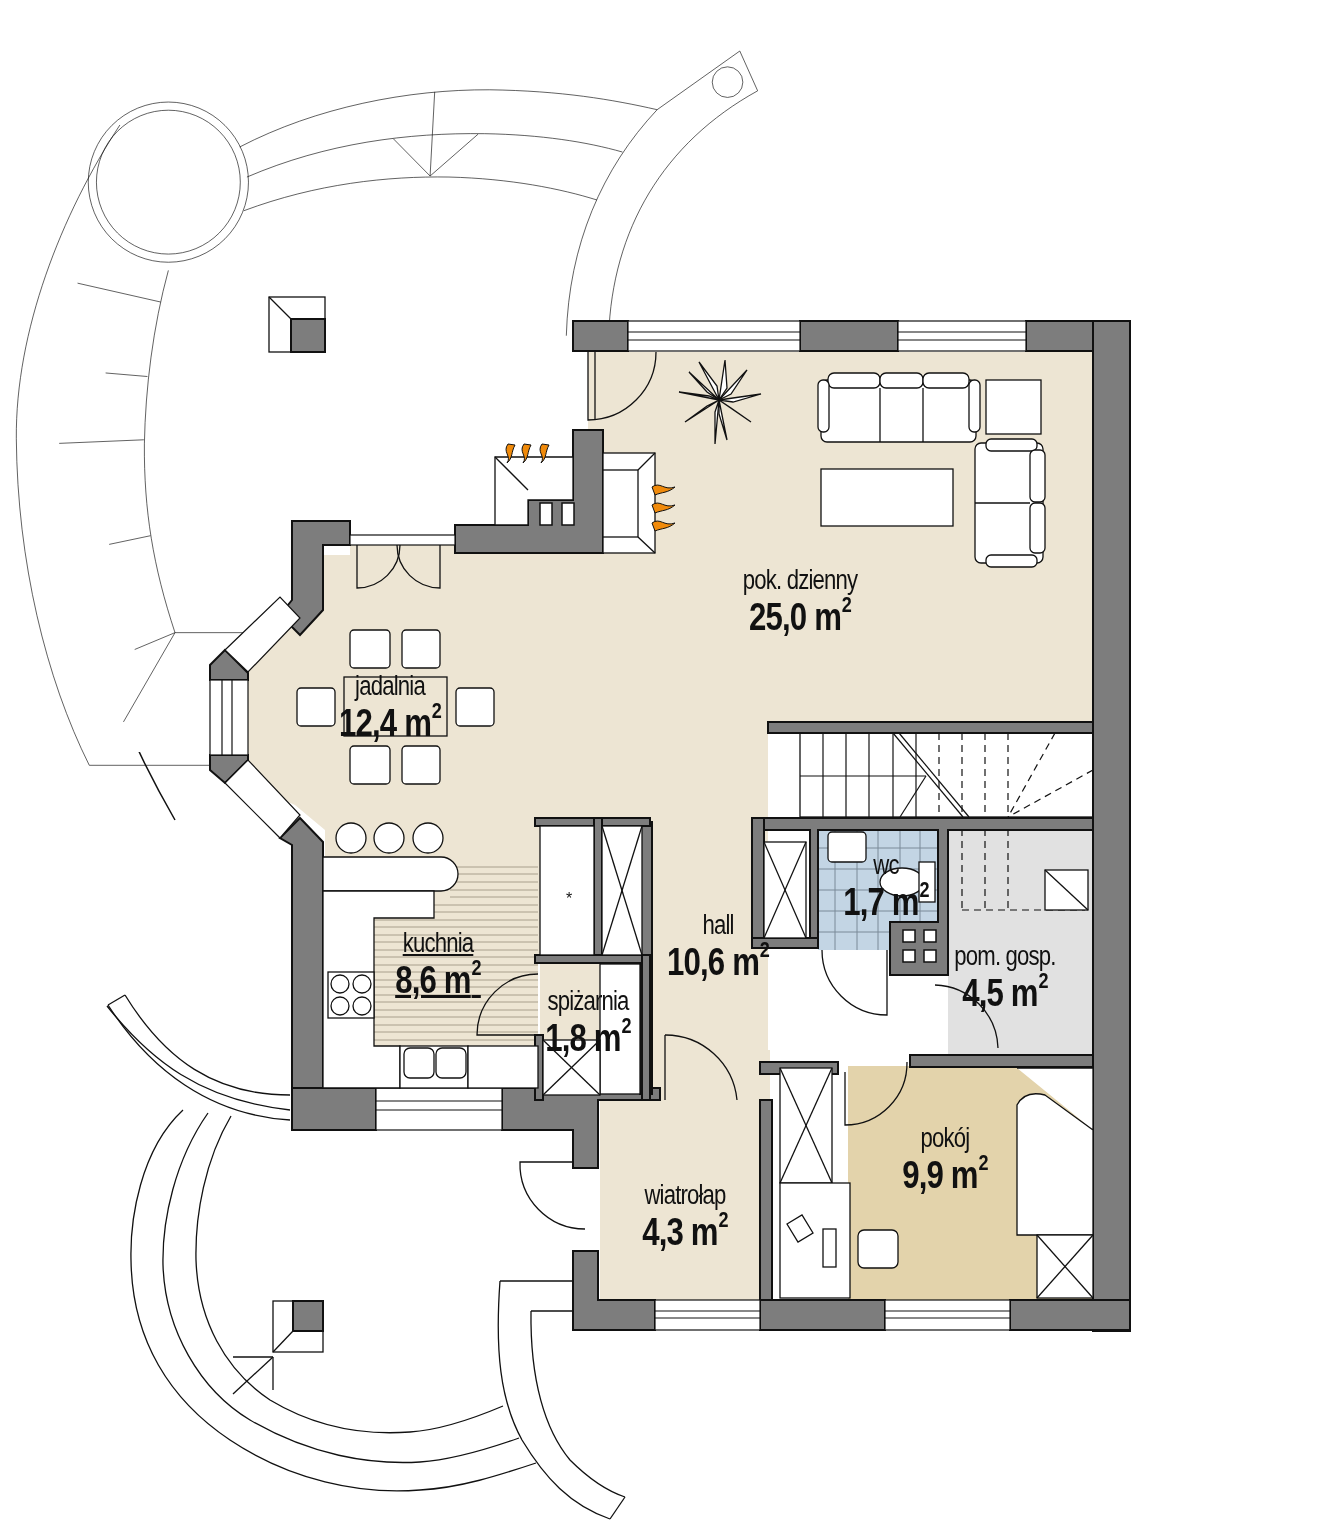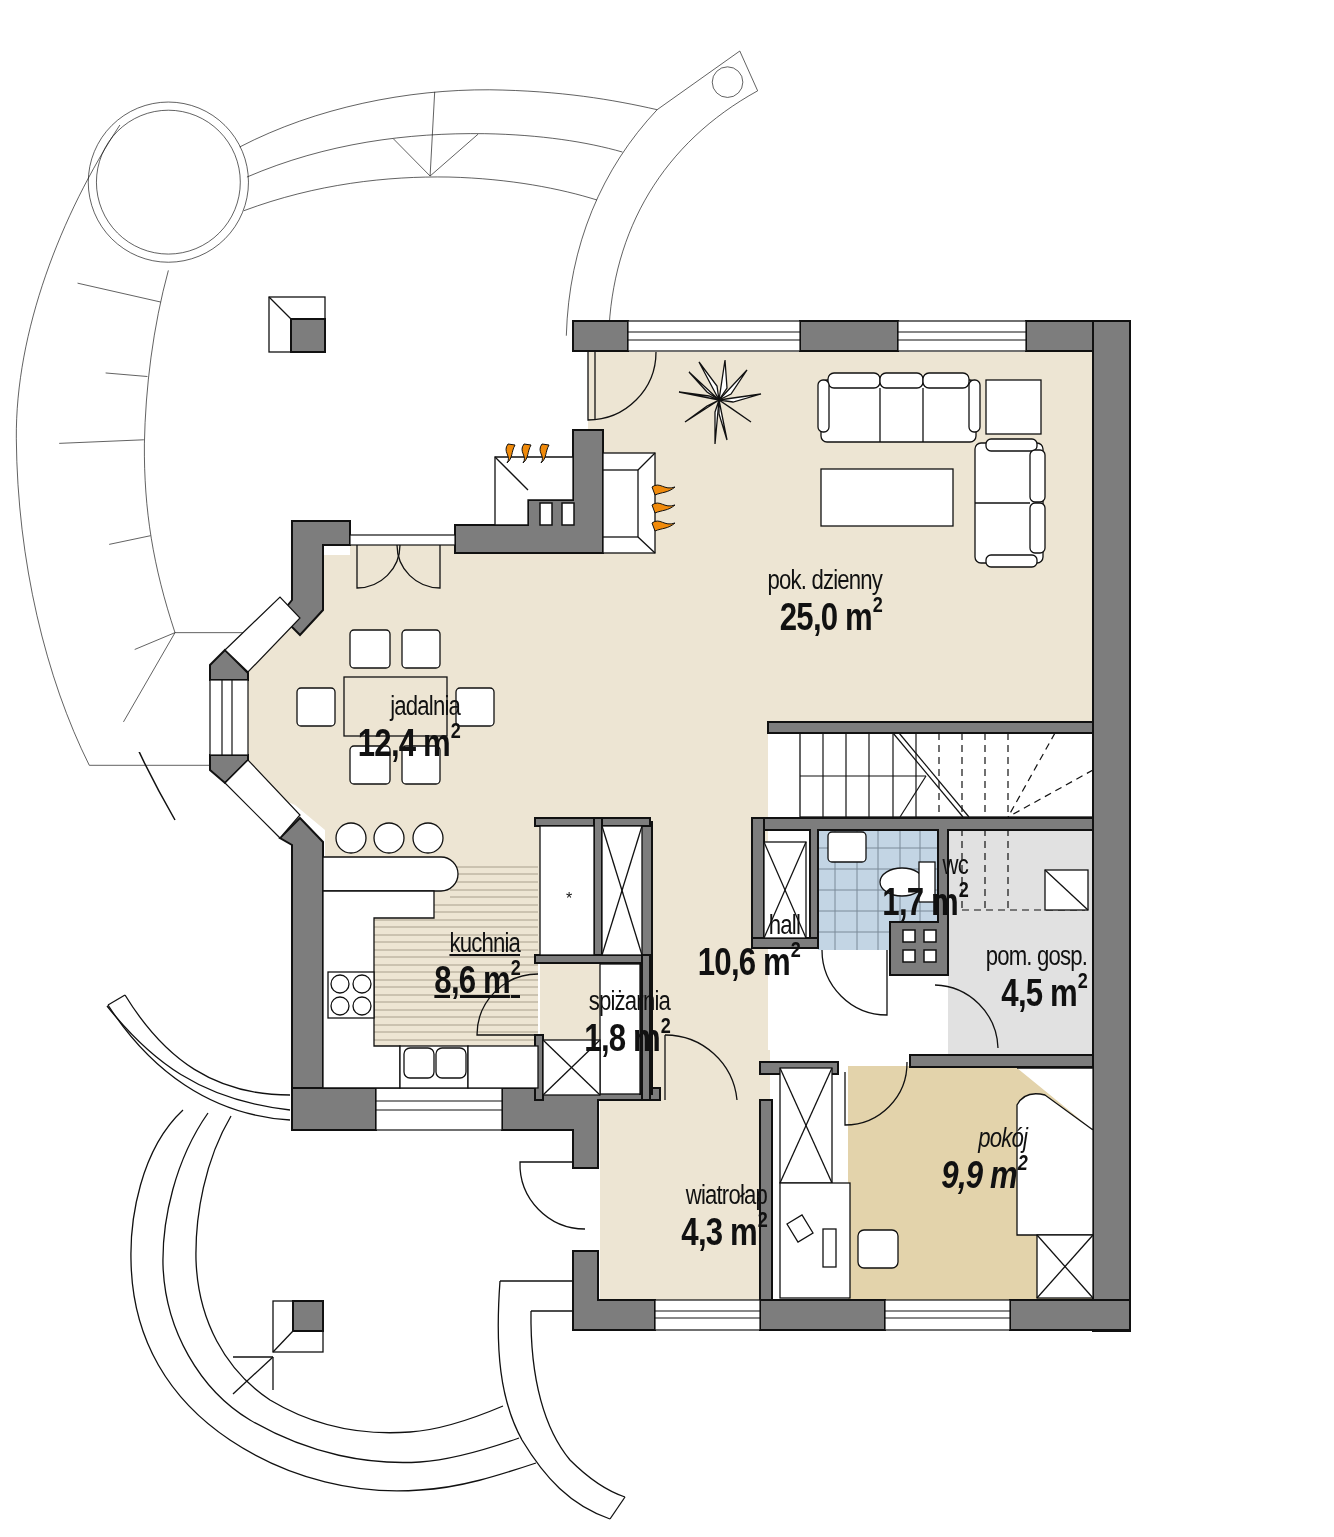--- a/index.html
+++ b/index.html
@@ -1,18 +1,18 @@
 <!DOCTYPE html>
 <html><head>
 <meta charset="utf-8">
 <style>
   html, body { margin: 0; padding: 0; background: #ffffff; }
   body { width: 1334px; height: 1537px; position: relative; overflow: hidden; font-family: "Liberation Sans", sans-serif; }
   #plan { position: absolute; left: 0; top: 0; width: 1334px; height: 1537px; }
-  .label { position: absolute; text-align: right; color: #111; font-family: "Liberation Sans", sans-serif; line-height: 1; white-space: nowrap; }
+  .label { position: absolute; text-align: center; color: #111; font-family: "Liberation Sans", sans-serif; line-height: 1; white-space: nowrap; }
   .label .name { display: block; font-size: 27px; font-weight: normal; letter-spacing: -1px; transform: scaleX(0.82); transform-origin: center; }
   .label .area { display: block; font-size: 38px; font-weight: bold; letter-spacing: -1px; transform: scaleX(0.82); transform-origin: center; margin-top: 4px; }
   .label .area sup { font-size: 22px; vertical-align: top; position: relative; top: -4px; margin-left: 1px; }
 </style>
 </head>
 <body>
 
 <svg id="plan" width="1334" height="1537" viewBox="0 0 1334 1537" xmlns="http://www.w3.org/2000/svg">
   <g fill="none" stroke="#111" stroke-width="1.5">
 
@@ -561,21 +561,21 @@
     <path d="M 652 487 C 660 481 664 491 675 487 C 668 493 662 492 655 495 Z"></path>
     <path d="M 652 505 C 660 499 664 509 675 505 C 668 511 662 510 655 513 Z"></path>
     <path d="M 652 523 C 660 517 664 527 675 523 C 668 529 662 528 655 531 Z"></path>
   </g>
 </svg>
 
 <div class="label" style="left:700px; top:567px; width:200px;">
   <span class="name">pok. dzienny</span>
   <span class="area"><span>25,0 m</span><sup>2</sup></span>
 </div>
-<div class="label" style="left:278px; top:673px; width:200px;margin-top:20px;">
+<div class="label" style="left:290px; top:673px; width:200px;">
   <span class="name">jadalnia</span>
   <span class="area"><span>12,4 m</span><sup>2</sup></span>
 </div>
 <div class="label" style="left:338px; top:930px; width:200px;text-decoration:underline;">
   <span class="name">kuchnia</span>
   <span class="area"><span>8,6 m</span><sup>2</sup></span>
 </div>
 <div class="label" style="left:488px; top:988px; width:200px;">
   <span class="name">spiżarnia</span>
   <span class="area"><span>1,8 m</span><sup>2</sup></span>
@@ -589,16 +589,16 @@
   <span class="area"><span>1,7 m</span><sup>2</sup></span>
 </div>
 <div class="label" style="left:905px; top:943px; width:200px;">
   <span class="name">pom. gosp.</span>
   <span class="area"><span>4,5 m</span><sup>2</sup></span>
 </div>
 <div class="label" style="left:585px; top:1182px; width:200px;">
   <span class="name">wiatrołap</span>
   <span class="area"><span>4,3 m</span><sup>2</sup></span>
 </div>
-<div class="label" style="left:845px; top:1125px; width:200px;font-style:italic;">
+<div class="label" style="left:845px; top:1125px; width:200px;">
   <span class="name">pokój</span>
   <span class="area"><span>9,9 m</span><sup>2</sup></span>
 </div>
 
 </body></html>

